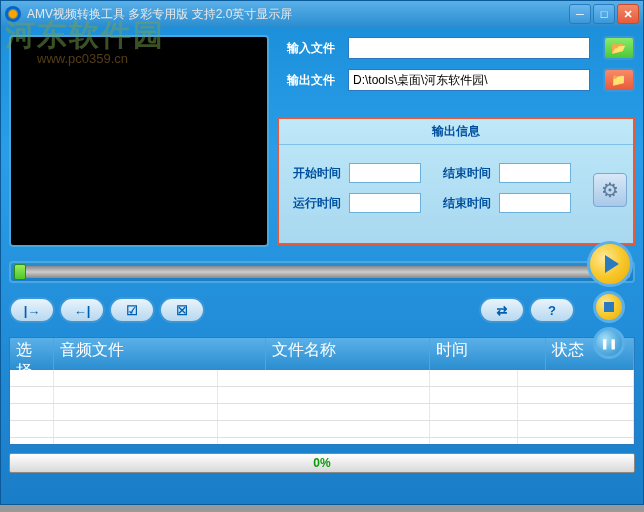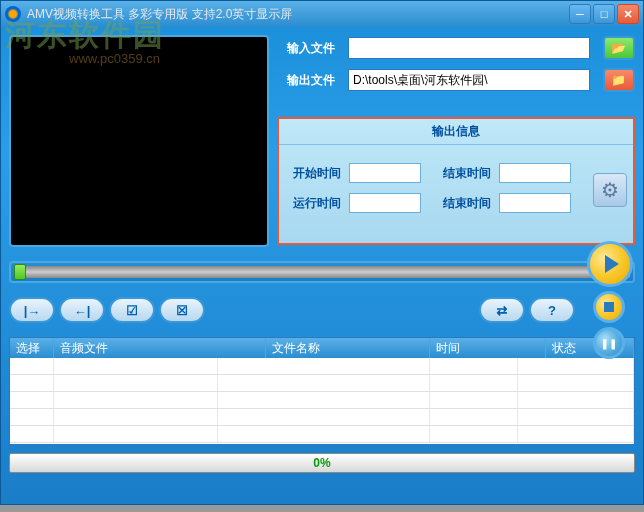--- a/index.html
+++ b/index.html
@@ -50,21 +50,21 @@
       top: 14px; left: 4px;
       font-size: 30px;
       font-weight: bold;
       color: rgba(120,160,80,0.5);
       z-index: 100;
       pointer-events: none;
       letter-spacing: 2px;
     }
     .watermark-sub {
       position: absolute;
-      top: 50px; left: 68px;
+      top: 50px; left: 36px;
       font-size: 13px;
       color: rgba(140,100,40,0.6);
       z-index: 100;
       pointer-events: none;
     }
     .content {
       padding: 8px;
     }
     .top-row {
       display: flex;
@@ -246,23 +246,23 @@
     .table-area {
       margin-top: 8px;
       background: #fff;
       border: 1px solid #2a7abf;
       height: 108px;
       overflow: hidden;
     }
     .table-header {
       display: flex;
       background: linear-gradient(180deg, #5ab0e8, #2a8dd0);
-      height: 20px;
+      height: 32px;
       color: #fff;
-      font-size: 12px;
+      font-size: 16px;
     }
     .th {
       padding: 2px 6px;
       border-right: 1px solid #4aa8e0;
     }
     .th.c1 { width: 44px; }
     .th.c2 { width: 164px; }
     .th.c3 { width: 212px; }
     .th.c4 { width: 88px; }
     .th.c5 { flex: 1; }

